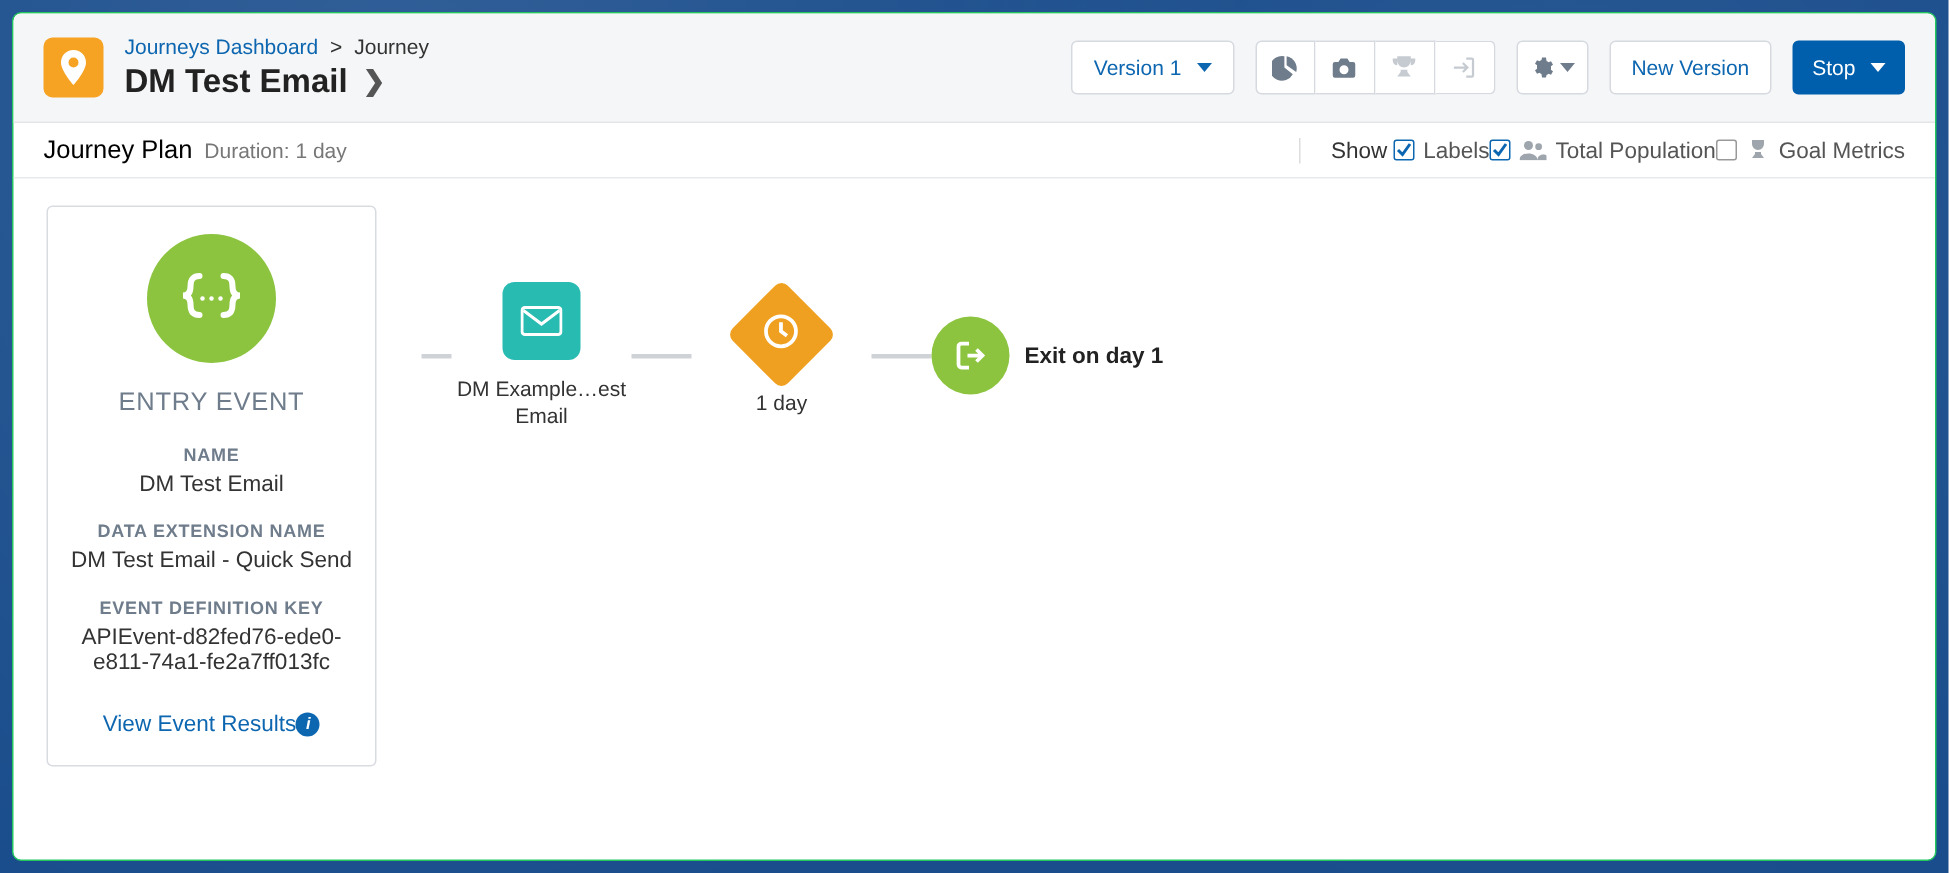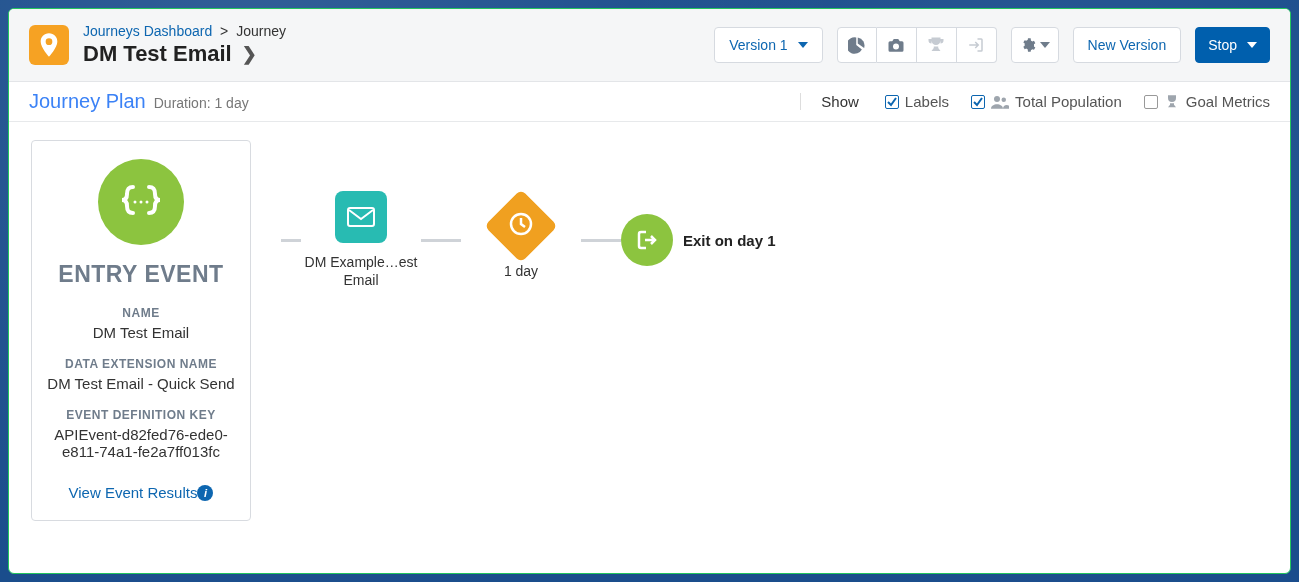--- a/index.html
+++ b/index.html
@@ -61,37 +61,37 @@
   .version-btn { gap:10px; }
   .caret-down{width:0;height:0;border-left:5px solid transparent;border-right:5px solid transparent;border-top:6px solid currentColor;}
   .gear-btn{width:48px;padding:0;gap:4px;justify-content:center;}
   .stop-btn{gap:10px;padding:0 12px;}
 
   
   .subbar {
     display:flex; align-items:center; padding:8px 20px; border-bottom:1px solid #e7e9eb; font-size:15px;
   }
   .subbar .left{display:flex;align-items:baseline;gap:8px;}
-  .subbar .title{color:#3b82f6;font-weight:400;font-size:20px;}
+  .subbar .title{color:#000000;font-weight:400;font-size:17px;}
   .subbar .muted{color:#777;font-size:14px;}
-  .subbar .right{margin-left:auto;display:flex;align-items:flex-end;gap:22px;}
+  .subbar .right{margin-left:auto;display:flex;align-items:flex-end;}
   .subbar .show{color:#333;font-size:15px;padding-right:4px;border-left:1px solid #ddd;padding-left:20px;}
   .chk{display:flex;align-items:center;gap:6px;color:#555;font-size:15px;cursor:pointer;}
   .chk .box{width:14px;height:14px;border:1px solid #999;display:inline-flex;align-items:center;justify-content:center;border-radius:2px;}
   .chk.checked .box{border-color:#0d66b0;}
   .chk.checked .box svg{display:block;}
   .chk .box svg{display:none;}
 
   
   .canvas{flex:1;padding:18px 22px;display:flex;align-items:flex-start;gap:30px;}
   .entry-card{
     width:220px;border:1px solid #d8dbe0;border-radius:4px;padding:18px 12px 18px;text-align:center;
   }
   .entry-circle{width:86px;height:86px;background:#8cc43f;border-radius:50%;margin:0 auto 16px;display:flex;align-items:center;justify-content:center;}
-  .entry-title{color:#6f7c8b;font-size:23px;font-weight:700;letter-spacing:0.5px;margin-bottom:18px;}
+  .entry-title{color:#6f7c8b;font-size:17px;font-weight:400;letter-spacing:0.5px;margin-bottom:18px;}
   .field-label{color:#6f7c8b;font-size:12px;font-weight:600;letter-spacing:0.5px;margin-top:16px;}
   .field-value{color:#333;font-size:15px;margin-top:4px;word-break:break-word;}
   .view-results{color:#0d66b0;font-size:15px;margin-top:24px;display:inline-flex;align-items:center;gap:0;cursor:pointer;}
   .info-dot{width:16px;height:16px;border-radius:50%;background:#0d66b0;color:#fff;display:inline-flex;align-items:center;justify-content:center;font-size:11px;font-weight:700;font-style:italic;}
 
   .flow{display:flex;align-items:center;height:120px;margin-top:40px;}
   .flow-col{display:flex;flex-direction:column;align-items:center;width:120px;}
   .connector{height:3px;background:#cfd3d8;width:40px;}
   .node-sq{width:52px;height:52px;background:#28bbb2;border-radius:8px;display:flex;align-items:center;justify-content:center;}
   .node-dia{width:52px;height:52px;background:#f0a020;transform:rotate(45deg);display:flex;align-items:center;justify-content:center;border-radius:6px;}

